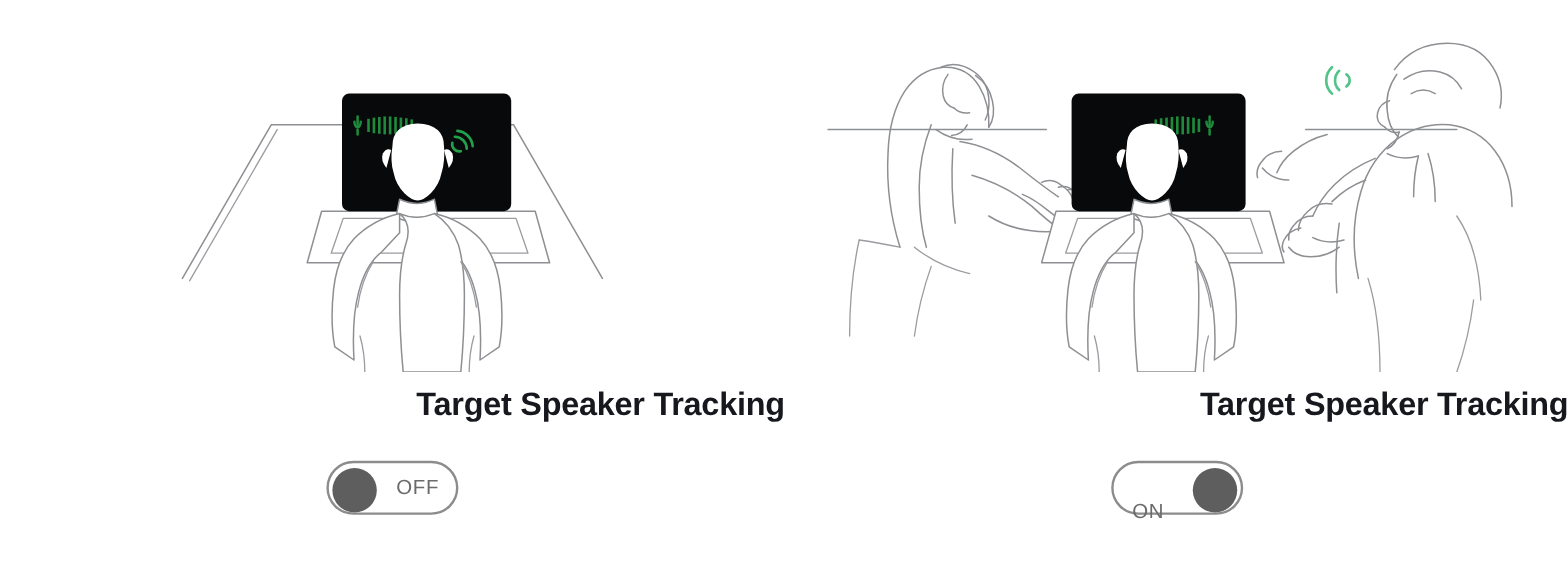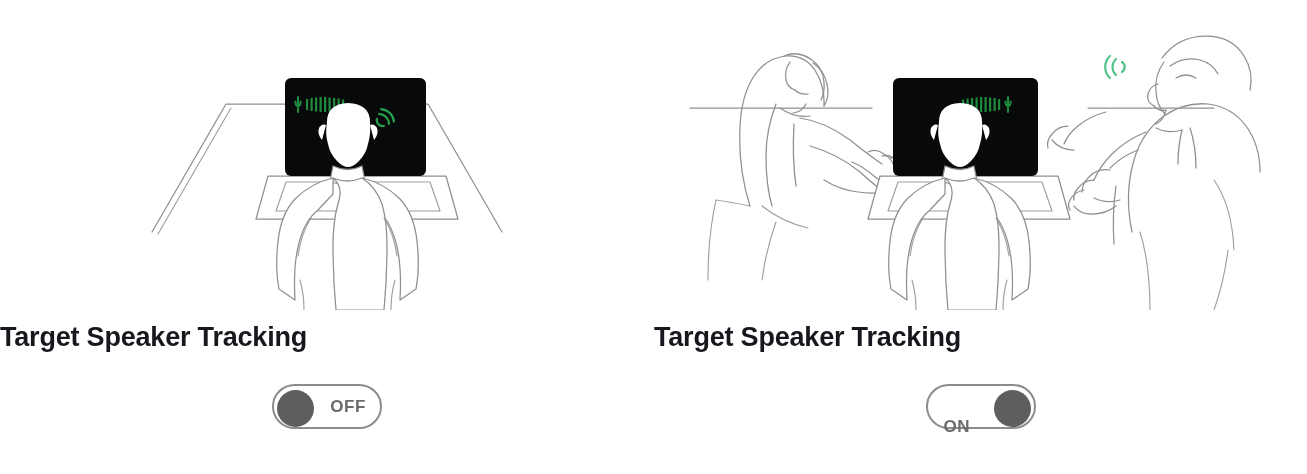--- a/index.html
+++ b/index.html
@@ -41,21 +41,21 @@
     display: block;
     width: 100%;
     height: 100%;
   }
 
   .caption {
     position: absolute;
     left: 0;
     width: 100%;
     top: 322px;
-    text-align: left;
+    text-align: right;
     font-size: 27px;
     font-weight: 700;
     letter-spacing: -0.2px;
     color: #16181d;
     font-family: "Liberation Sans", sans-serif;
     white-space: nowrap;
   }
 
   .toggle-wrap {
     position: absolute;
@@ -82,21 +82,21 @@
     width: 37px;
     height: 37px;
     border-radius: 50%;
     background: #5e5e5e;
   }
   .toggle.off .knob { left: 3px; }
   .toggle.on  .knob { right: 3px; }
   .toggle .state-label {
     position: absolute;
     font-size: 17px;
-    font-weight: 700;
+    font-weight: 400;
     letter-spacing: 0.6px;
     color: #6b6b6b;
     font-family: "Liberation Sans", sans-serif;
   }
   .toggle.off .state-label { right: 14px; }
   .toggle.on  .state-label { left: 16px; margin-top: 40px; }
 
   .line      { fill: none; stroke: #8d8f93; stroke-width: 1.25; stroke-linecap: round; stroke-linejoin: round; }
   .line-thin { fill: none; stroke: #9a9ca0; stroke-width: 1.1;  stroke-linecap: round; stroke-linejoin: round; }
   .screen    { fill: #08090a; }

